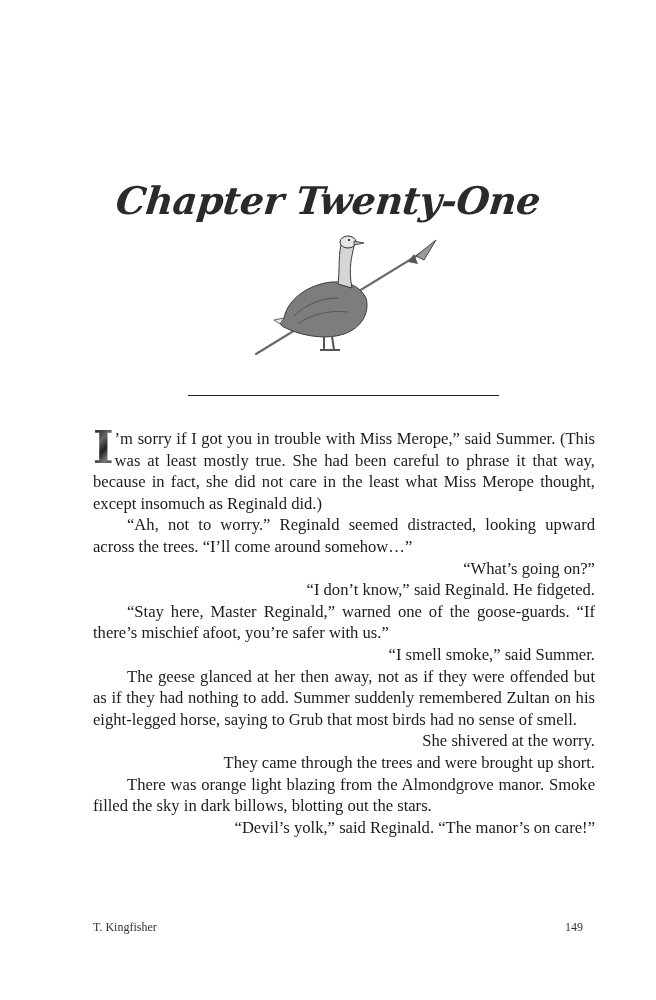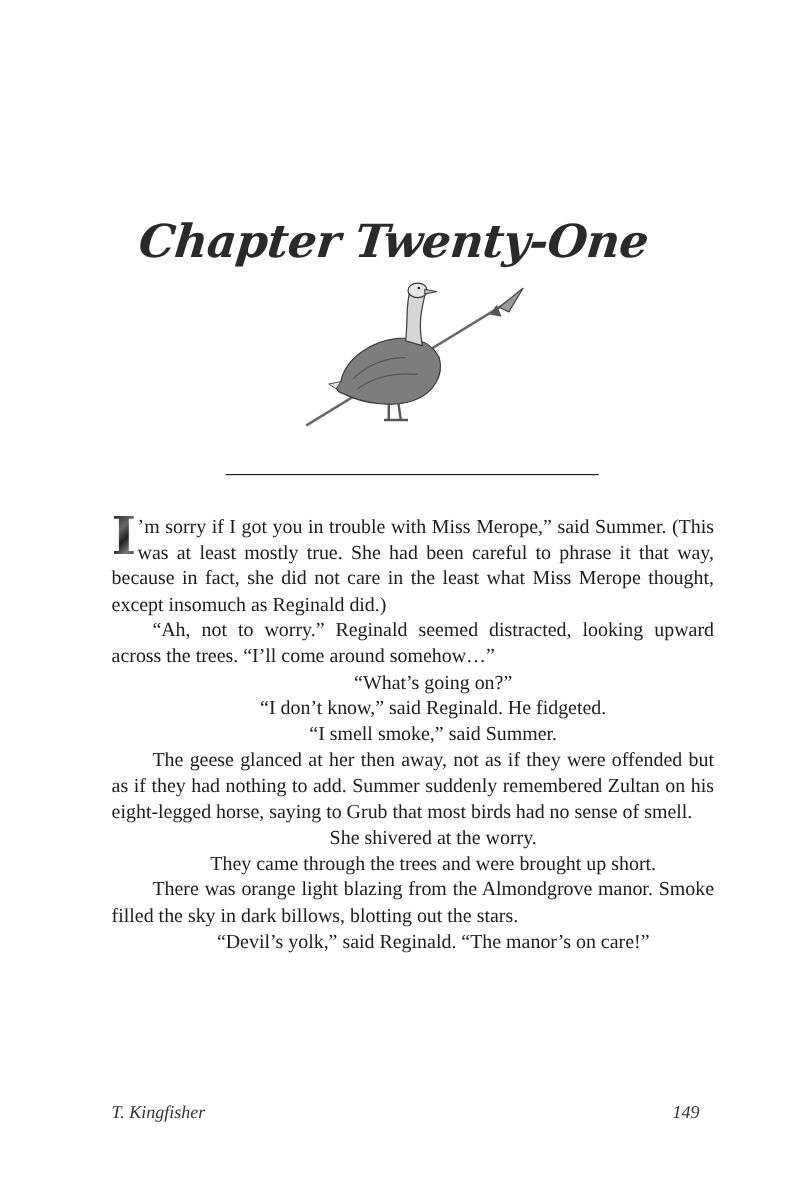--- a/index.html
+++ b/index.html
@@ -20,35 +20,35 @@
   .illustration { position: absolute; left: 248px; top: 232px; width: 196px; height: 128px; }
 
   .rule { position: absolute; left: 188px; top: 395px; width: 311px; height: 0; border-top: 1.6px solid #222; }
 
   .body-text {
     position: absolute; left: 93px; top: 428px; width: 502px;
     font-family: "Liberation Serif", serif;
     font-size: 16.6px; line-height: 21.6px; color: #1c1c1c;
   }
   .body-text p { margin: 0; text-align: justify; text-indent: 34px; }
-  .body-text p.nojust { text-align: center; }
+  .body-text p.nojust { text-align: right; }
   .body-text p.first { text-indent: 0; }
 
   .dropcap {
     float: left; font-family: "DejaVu Serif", serif; font-weight: bold;
     font-size: 44px; line-height: 36px; height: 40px;
     margin: 2px 1px 0 0; padding-top: 0;
     color: #333;
     background: linear-gradient(135deg, #222 0%, #666 30%, #222 50%, #777 70%, #222 100%);
     -webkit-background-clip: text; background-clip: text;
     -webkit-text-fill-color: transparent;
   }
 
   .footer { position: absolute; left: 93px; right: 61px; top: 920px; height: 24px;
-    font-family: "Liberation Serif", serif; font-style: italic; font-size: 15px; color: #333; }
+    font-family: "Liberation Serif", serif; font-size: 12px; color: #333; }
   .footer-author { position: absolute; left: 0; top: 0; }
   .footer-page { position: absolute; right: 12px; top: 0; }
 </style>
 </head>
 <body>
 
 <div class="page">
 
   <div class="chapter-title">Chapter Twenty-One</div>
 
@@ -74,20 +74,21 @@
     <path d="M76 104 L76 118 M84 104 L86 118 M72 118 L82 118 M82 118 L92 118" stroke="#555" stroke-width="2" fill="none"></path>
   </svg>
 
   <div class="rule"></div>
 
   <div class="body-text">
     <p class="first"><span class="dropcap">I</span><span>’m sorry if I got you in trouble with Miss Merope,” said Summer. (This was at least mostly true. She had been careful to phrase it that way, because in fact, she did not care in the least what Miss Merope thought, except insomuch as Reginald did.)</span></p>
     <p>“Ah, not to worry.” Reginald seemed distracted, looking upward across the trees. “I’ll come around somehow…”</p>
     <p class="nojust">“What’s going on?”</p>
     <p class="nojust">“I don’t know,” said Reginald. He fidgeted.</p>
+    <p>“Stay here, Master Reginald,” warned one of the goose-guards. “If there’s mischief afoot, you’re safer with us.”</p>
     <p class="nojust">“I smell smoke,” said Summer.</p>
     <p>The geese glanced at her then away, not as if they were offended but as if they had nothing to add. Summer suddenly remembered Zultan on his eight-legged horse, saying to Grub that most birds had no sense of smell.</p>
     <p class="nojust">She shivered at the worry.</p>
     <p class="nojust">They came through the trees and were brought up short.</p>
     <p>There was orange light blazing from the Almondgrove manor. Smoke filled the sky in dark billows, blotting out the stars.</p>
     <p class="nojust">“Devil’s yolk,” said Reginald. “The manor’s on care!”</p>
   </div>
 
   <div class="footer">
     <span class="footer-author">T. Kingfisher</span>

